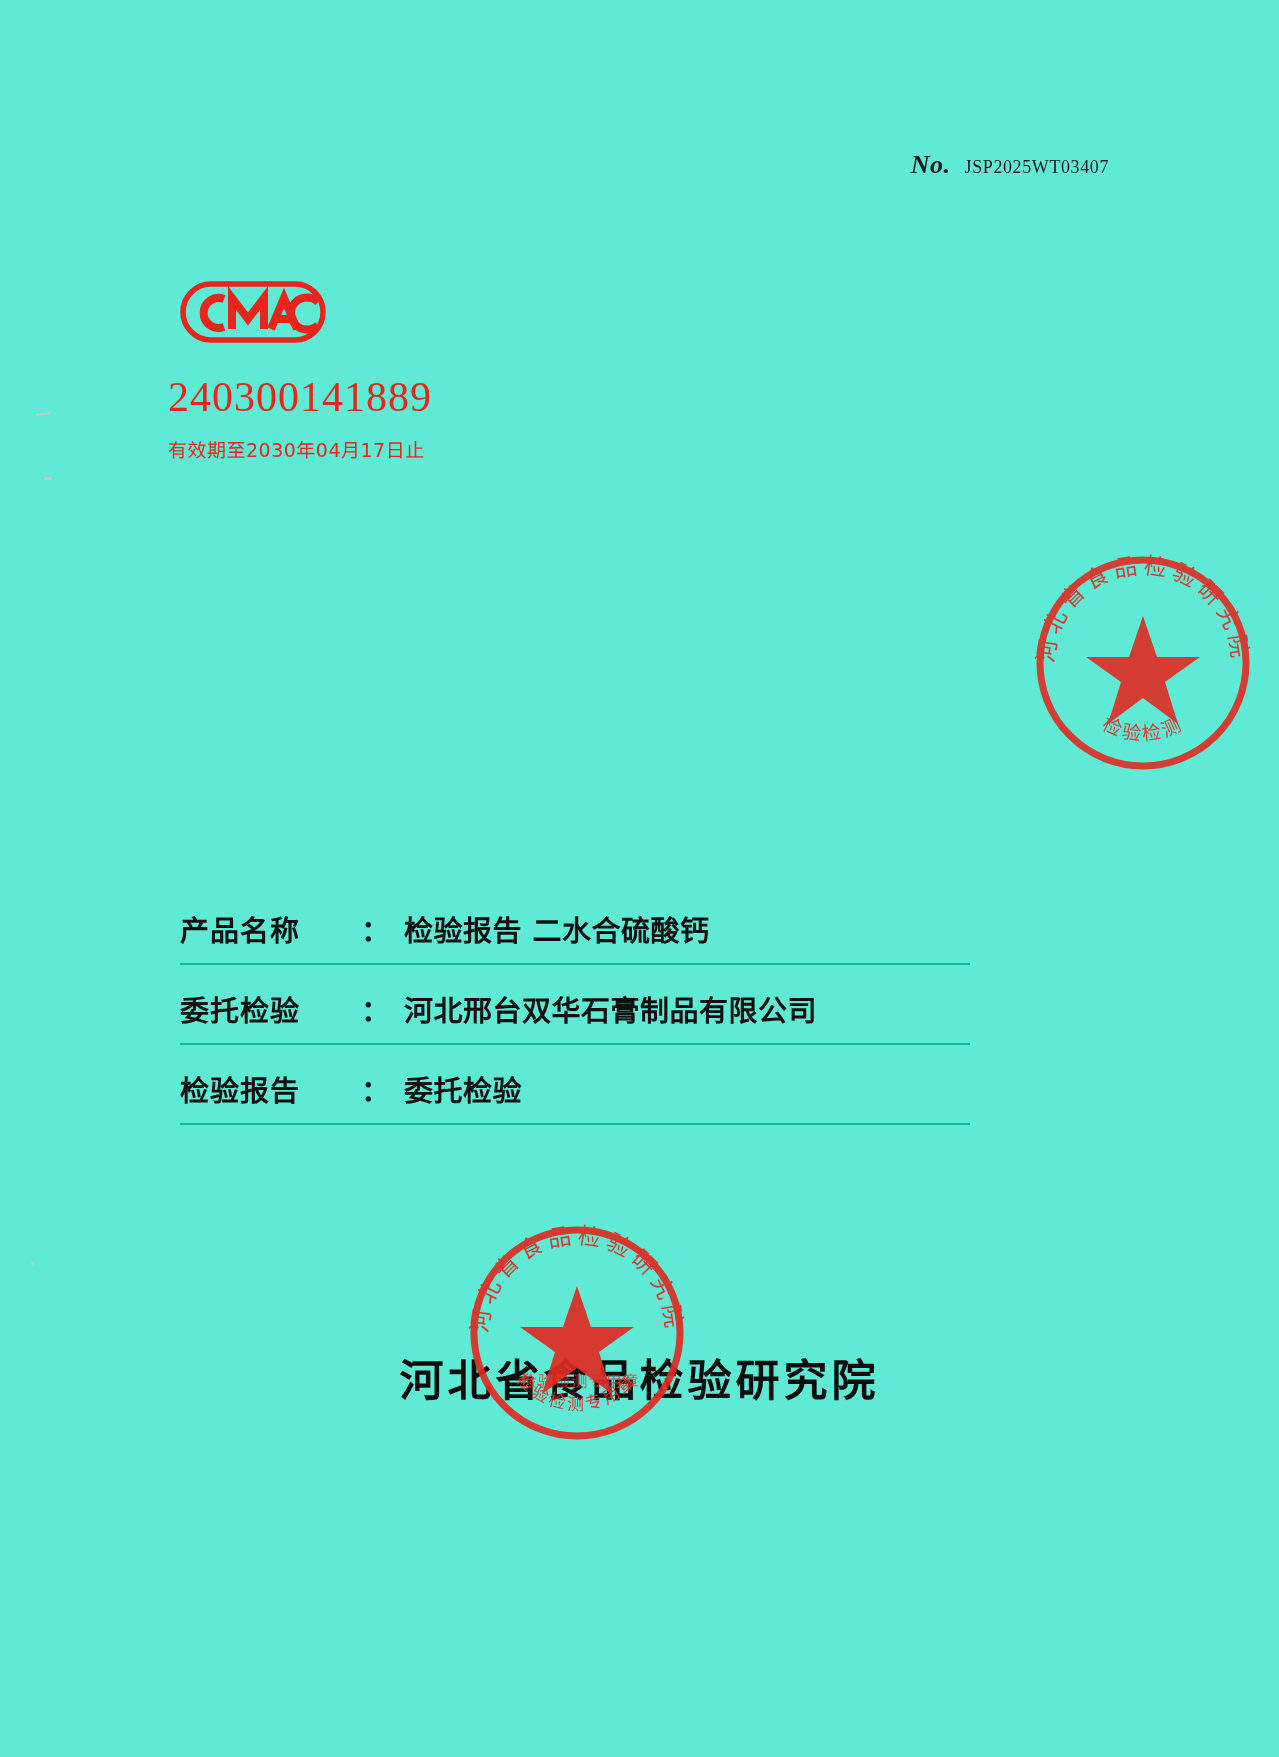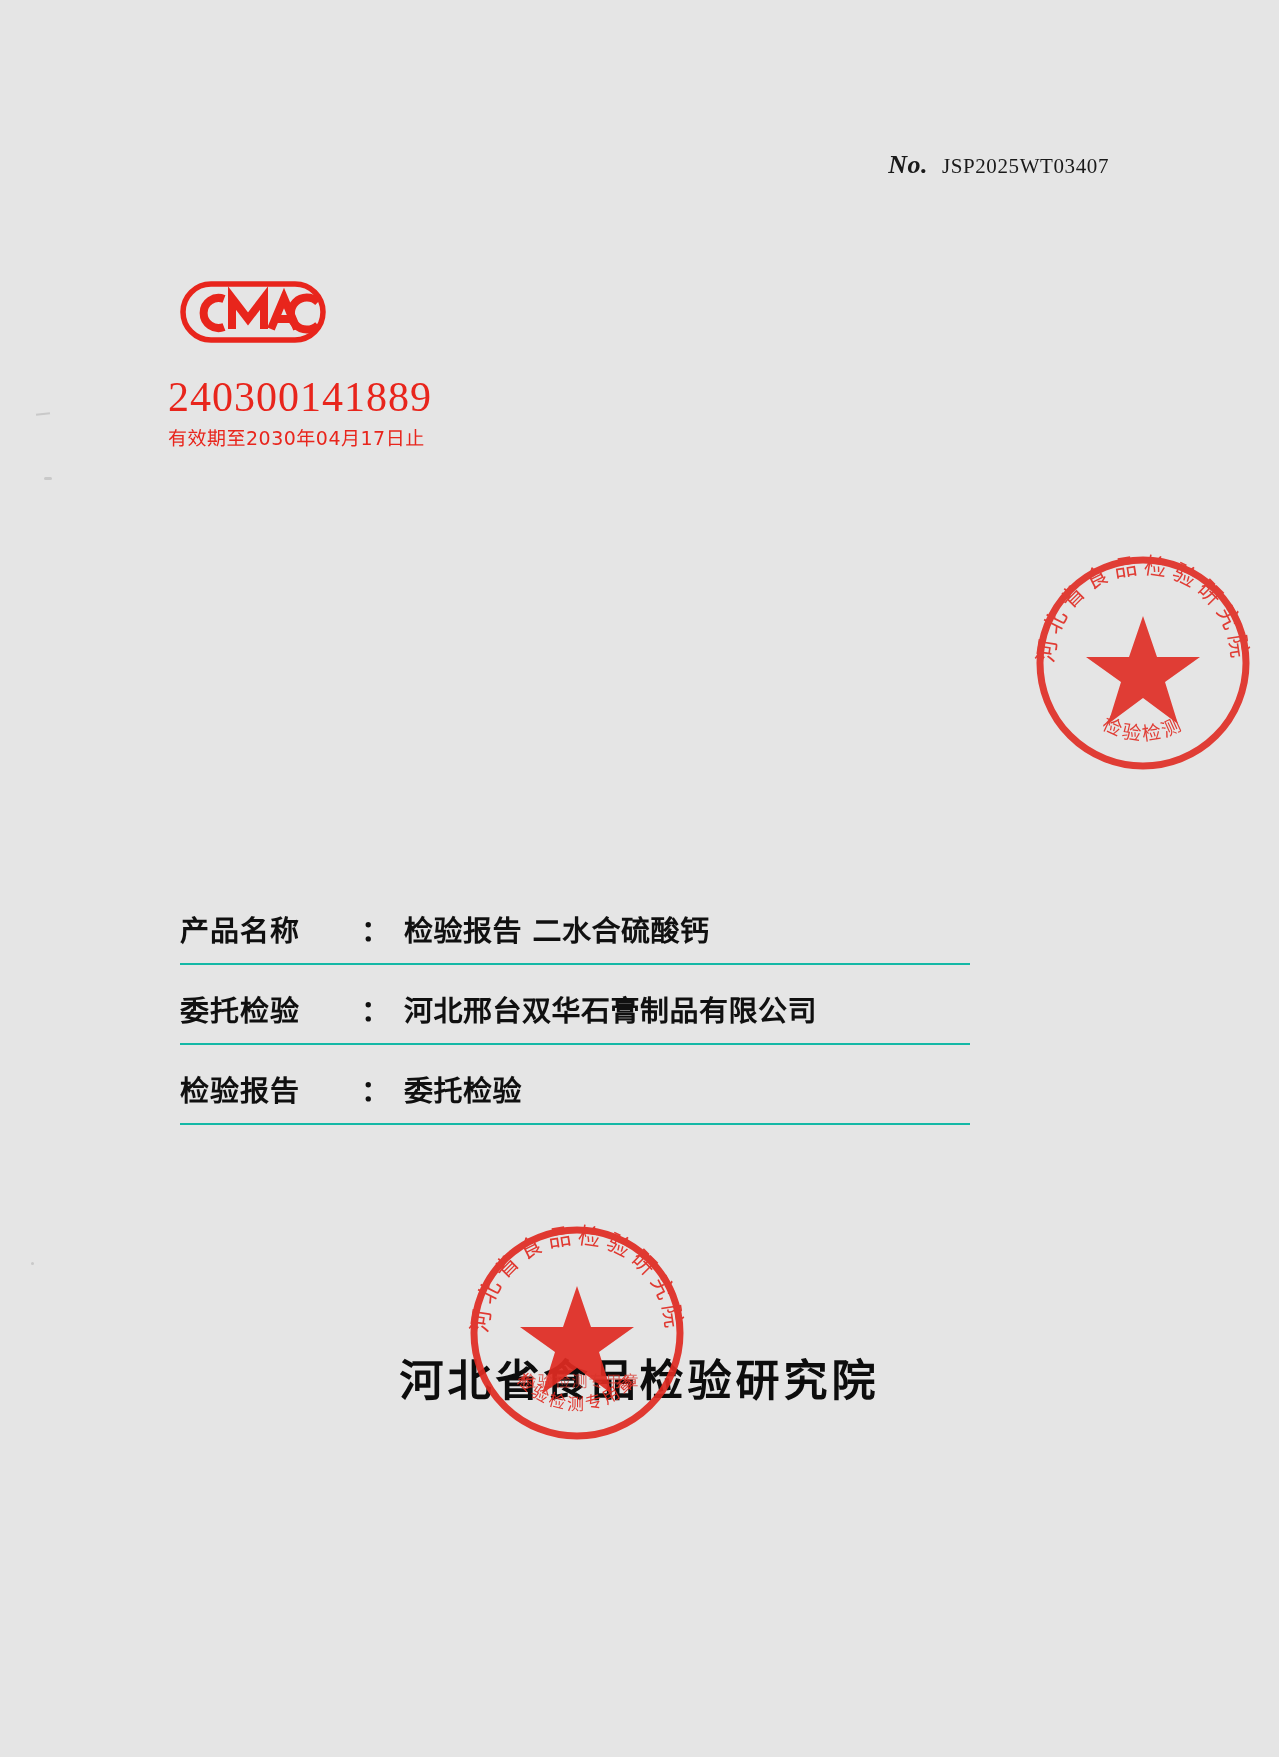--- a/index.html
+++ b/index.html
@@ -12,21 +12,21 @@
     height: 1757px;
     position: relative;
     font-family: "DejaVu Sans", "Liberation Sans", sans-serif;
     color: #111;
     overflow: hidden;
   }
 
   .page {
     position: absolute;
     inset: 0;
-    background: #e5e5e5;
+    background: #5eead4;
     text-decoration: underline;
   }
 
   
   .report-no {
     position: absolute;
     top: 150px;
     right: 170px;
     display: flex;
     align-items: baseline;
@@ -36,21 +36,21 @@
   .report-no .no-label {
     font-family: "Liberation Serif", "DejaVu Serif", serif;
     font-style: italic;
     font-weight: 700;
     font-size: 26px;
     letter-spacing: 0.5px;
     color: #1a1a1a;
   }
   .report-no .no-value {
     font-family: "Liberation Serif", "DejaVu Serif", serif;
-    font-size: 21px;
+    font-size: 18px;
     letter-spacing: 0.6px;
     color: #1a1a1a;
   }
 
   
   .cma-block {
     position: absolute;
     left: 168px;
     top: 272px;
     width: 330px;
@@ -66,21 +66,21 @@
     font-size: 42px;
     letter-spacing: 1px;
     color: #e8251c;
     margin-top: 20px;
     line-height: 1.1;
   }
   .cma-valid {
     font-family: "DejaVu Sans", sans-serif;
     font-size: 19px;
     color: #e8251c;
-    margin-top: 3px;
+    margin-top: 15px;
     letter-spacing: 0.5px;
   }
 
   
   .doc-title {
     position: absolute;
     left: 215px;
     top: 450px;
     width: 700px;
     font-family: "DejaVu Sans", "Liberation Sans", sans-serif;

